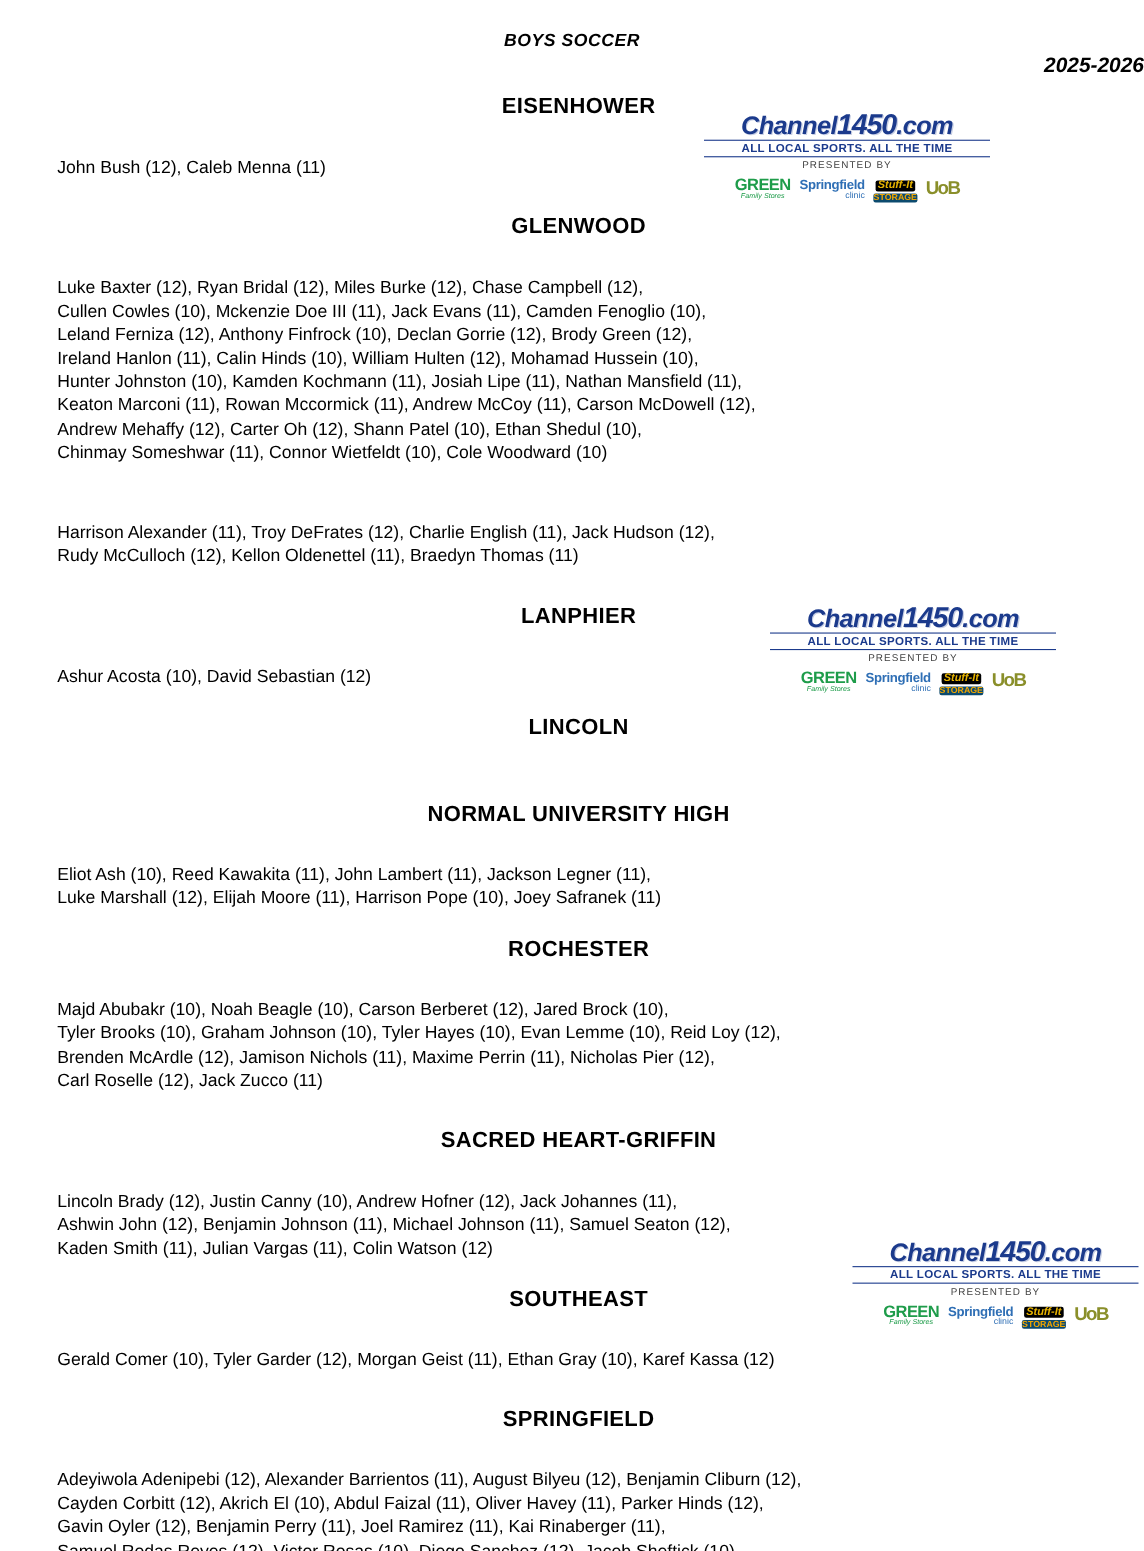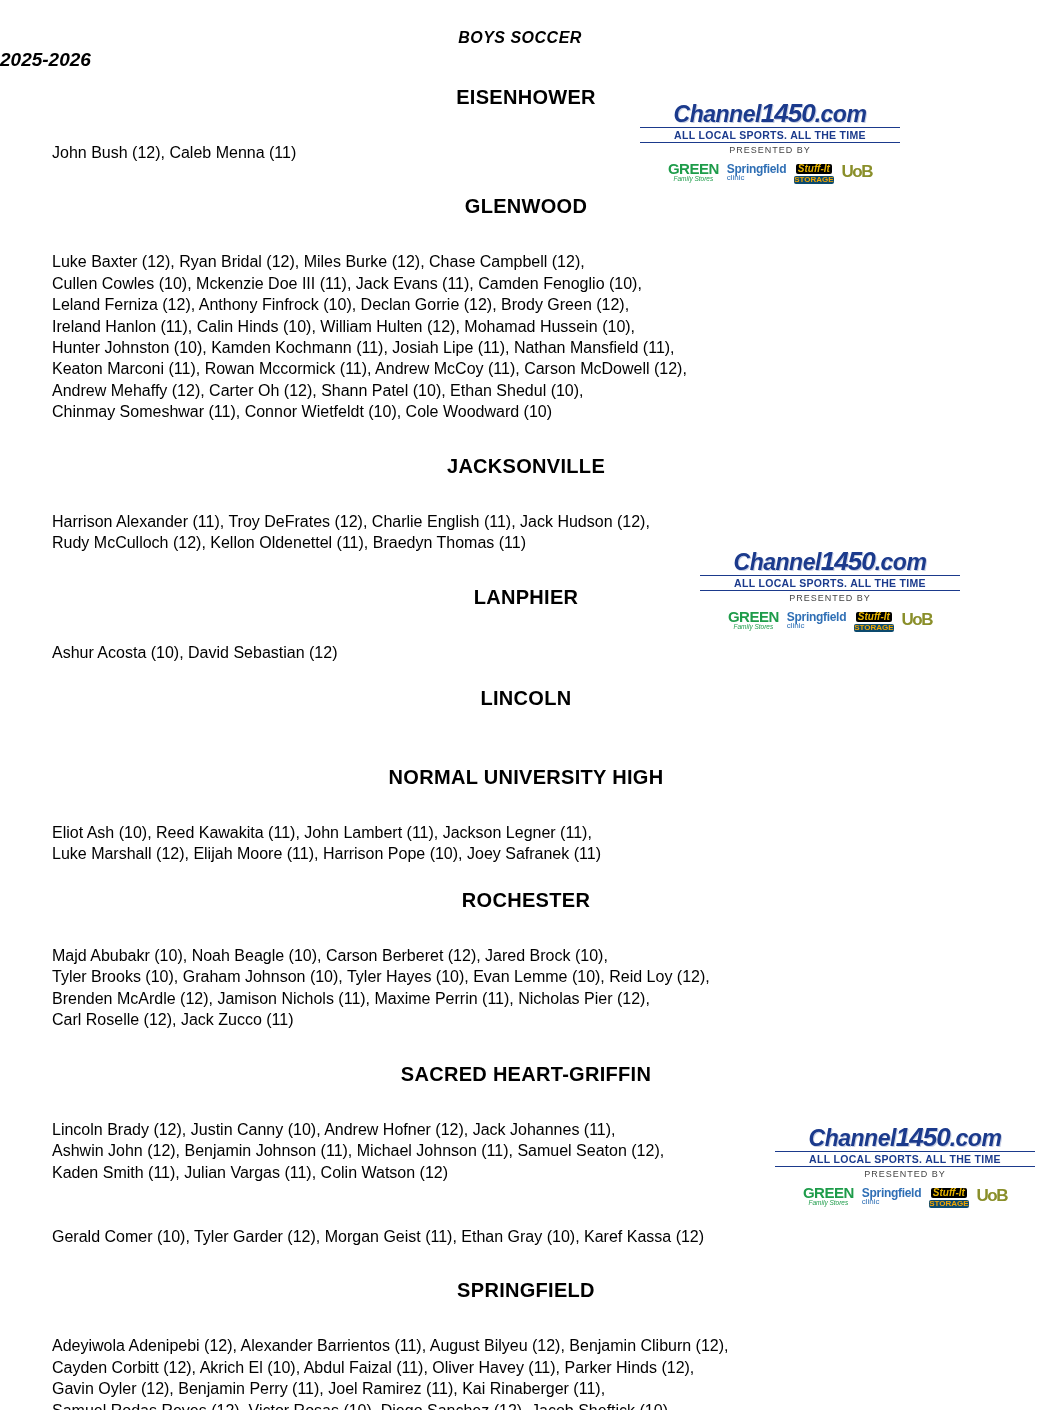--- a/index.html
+++ b/index.html
@@ -25,21 +25,21 @@
   .doc-title {
     text-align: center;
     font-weight: bold;
     font-style: italic;
     font-size: 16px;
     letter-spacing: 0.5px;
     margin: 28px 0 0 0;
     line-height: 1.25;
   }
   .doc-subtitle {
-    text-align: left;
+    text-align: right;
     font-weight: bold;
     font-style: italic;
     font-size: 19px;
     margin: 0 0 4px 0;
     line-height: 1.25;
   }
   .school-block {
     margin: 0 0 0 0;
   }
   .school-name {
@@ -129,21 +129,21 @@
   .sp-clinic .sp-main {
     font-size: 12px;
     color: #2f6fb5;
     font-weight: bold;
     letter-spacing: -0.3px;
   }
   .sp-clinic .sp-sub {
     display: block;
     font-size: 8px;
     color: #2f6fb5;
-    text-align: left;
+    text-align: right;
     margin-top: -2px;
   }
   .sp-stuff .sp-main {
     font-size: 10px;
     color: #e8b400;
     font-weight: bold;
     font-style: italic;
     background: #000000;
     padding: 0 2px;
     border-radius: 2px;
@@ -226,21 +226,20 @@
 Leland Ferniza (12), Anthony Finfrock (10), Declan Gorrie (12), Brody Green (12),
 Ireland Hanlon (11), Calin Hinds (10), William Hulten (12), Mohamad Hussein (10),
 Hunter Johnston (10), Kamden Kochmann (11), Josiah Lipe (11), Nathan Mansfield (11),
 Keaton Marconi (11), Rowan Mccormick (11), Andrew McCoy (11), Carson McDowell (12),
 Andrew Mehaffy (12), Carter Oh (12), Shann Patel (10), Ethan Shedul (10),
 Chinmay Someshwar (11), Connor Wietfeldt (10), Cole Woodward (10)</div>
   </div>
   <div class="spacer-md"></div>
 
   <div class="school-block">
-    <div class="school-name">JACKSONVILLE</div>
     <div class="roster">Harrison Alexander (11), Troy DeFrates (12), Charlie English (11), Jack Hudson (12),
 Rudy McCulloch (12), Kellon Oldenettel (11), Braedyn Thomas (11)</div>
   </div>
   <div class="spacer-md"></div>
 
   <div class="school-block">
     <div class="school-name">LANPHIER</div>
     <div class="roster">Ashur Acosta (10), David Sebastian (12)</div>
   </div>
   <div class="spacer-sm"></div>
@@ -270,20 +269,21 @@
 
   <div class="school-block">
     <div class="school-name">SACRED HEART-GRIFFIN</div>
     <div class="roster">Lincoln Brady (12), Justin Canny (10), Andrew Hofner (12), Jack Johannes (11),
 Ashwin John (12), Benjamin Johnson (11), Michael Johnson (11), Samuel Seaton (12),
 Kaden Smith (11), Julian Vargas (11), Colin Watson (12)</div>
   </div>
   <div class="spacer-sm"></div>
 
   <div class="school-block">
+    <div class="school-name">SOUTHEAST</div>
     <div class="roster">Gerald Comer (10), Tyler Garder (12), Morgan Geist (11), Ethan Gray (10), Karef Kassa (12)</div>
   </div>
   <div class="spacer-md"></div>
 
   <div class="school-block">
     <div class="school-name">SPRINGFIELD</div>
     <div class="roster">Adeyiwola Adenipebi (12), Alexander Barrientos (11), August Bilyeu (12), Benjamin Cliburn (12),
 Cayden Corbitt (12), Akrich El (10), Abdul Faizal (11), Oliver Havey (11), Parker Hinds (12),
 Gavin Oyler (12), Benjamin Perry (11), Joel Ramirez (11), Kai Rinaberger (11),
 Samuel Rodas Reyes (12), Victor Rosas (10), Diego Sanchez (12), Jacob Sheftick (10)</div>

